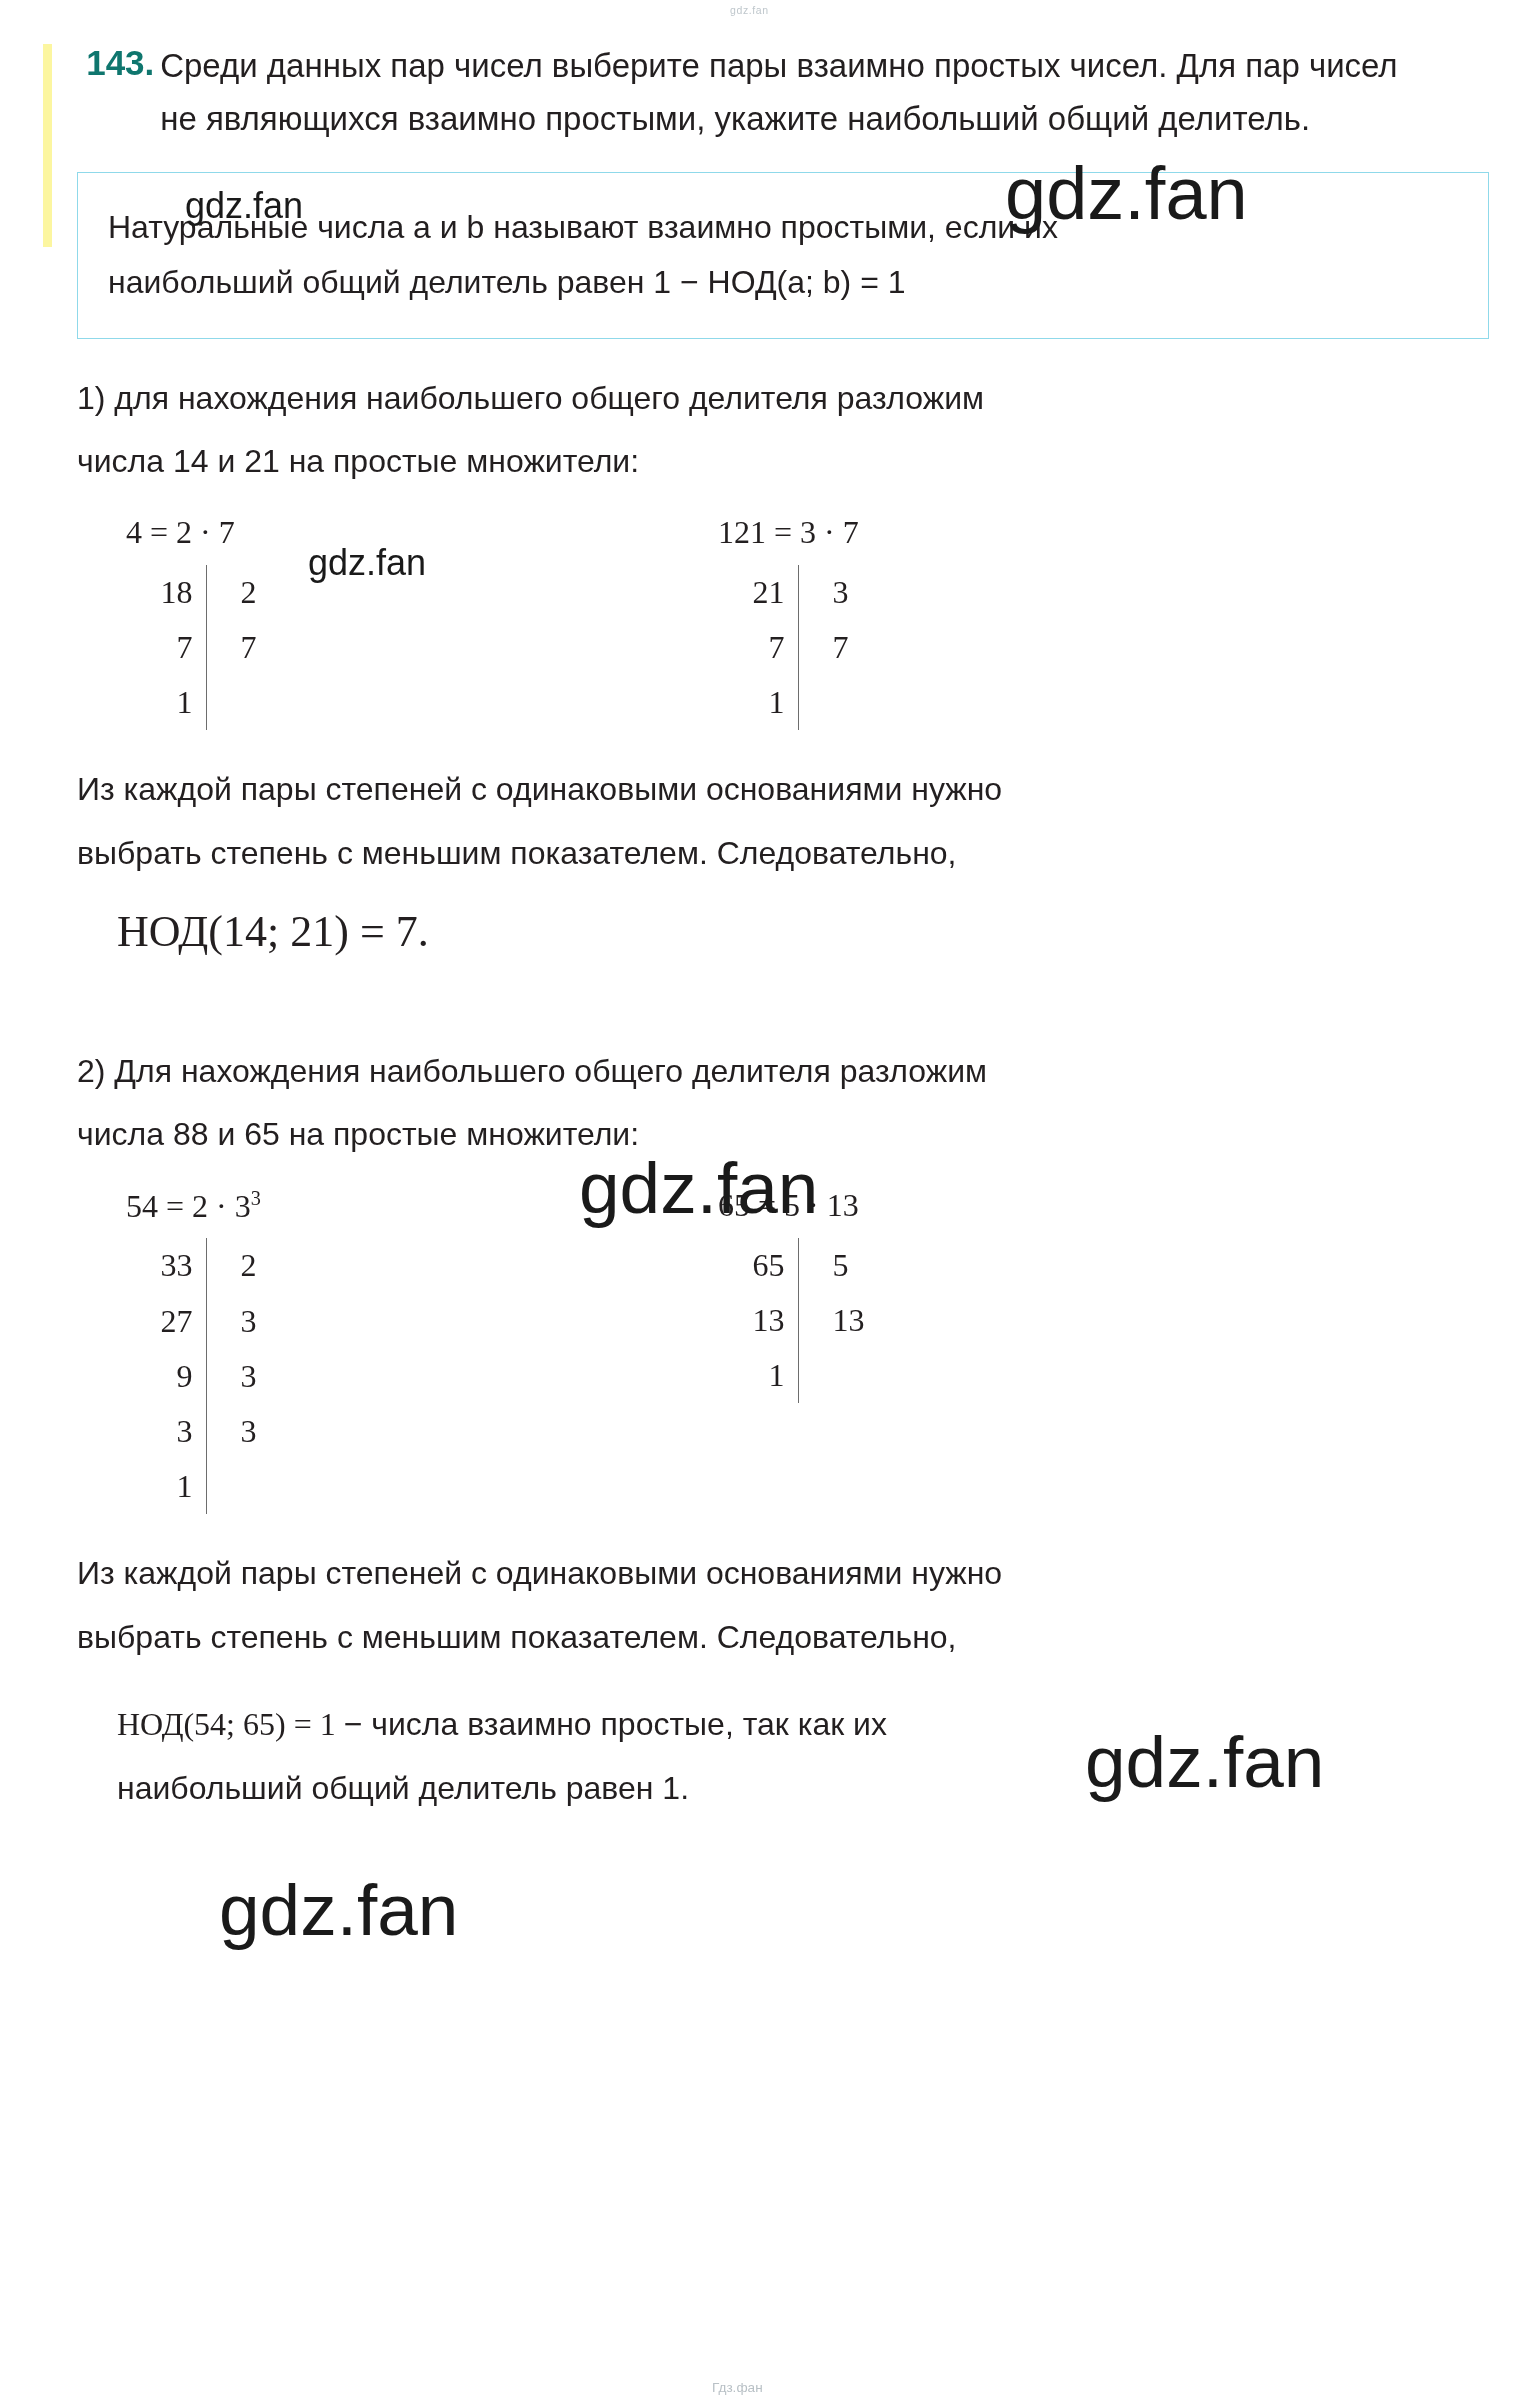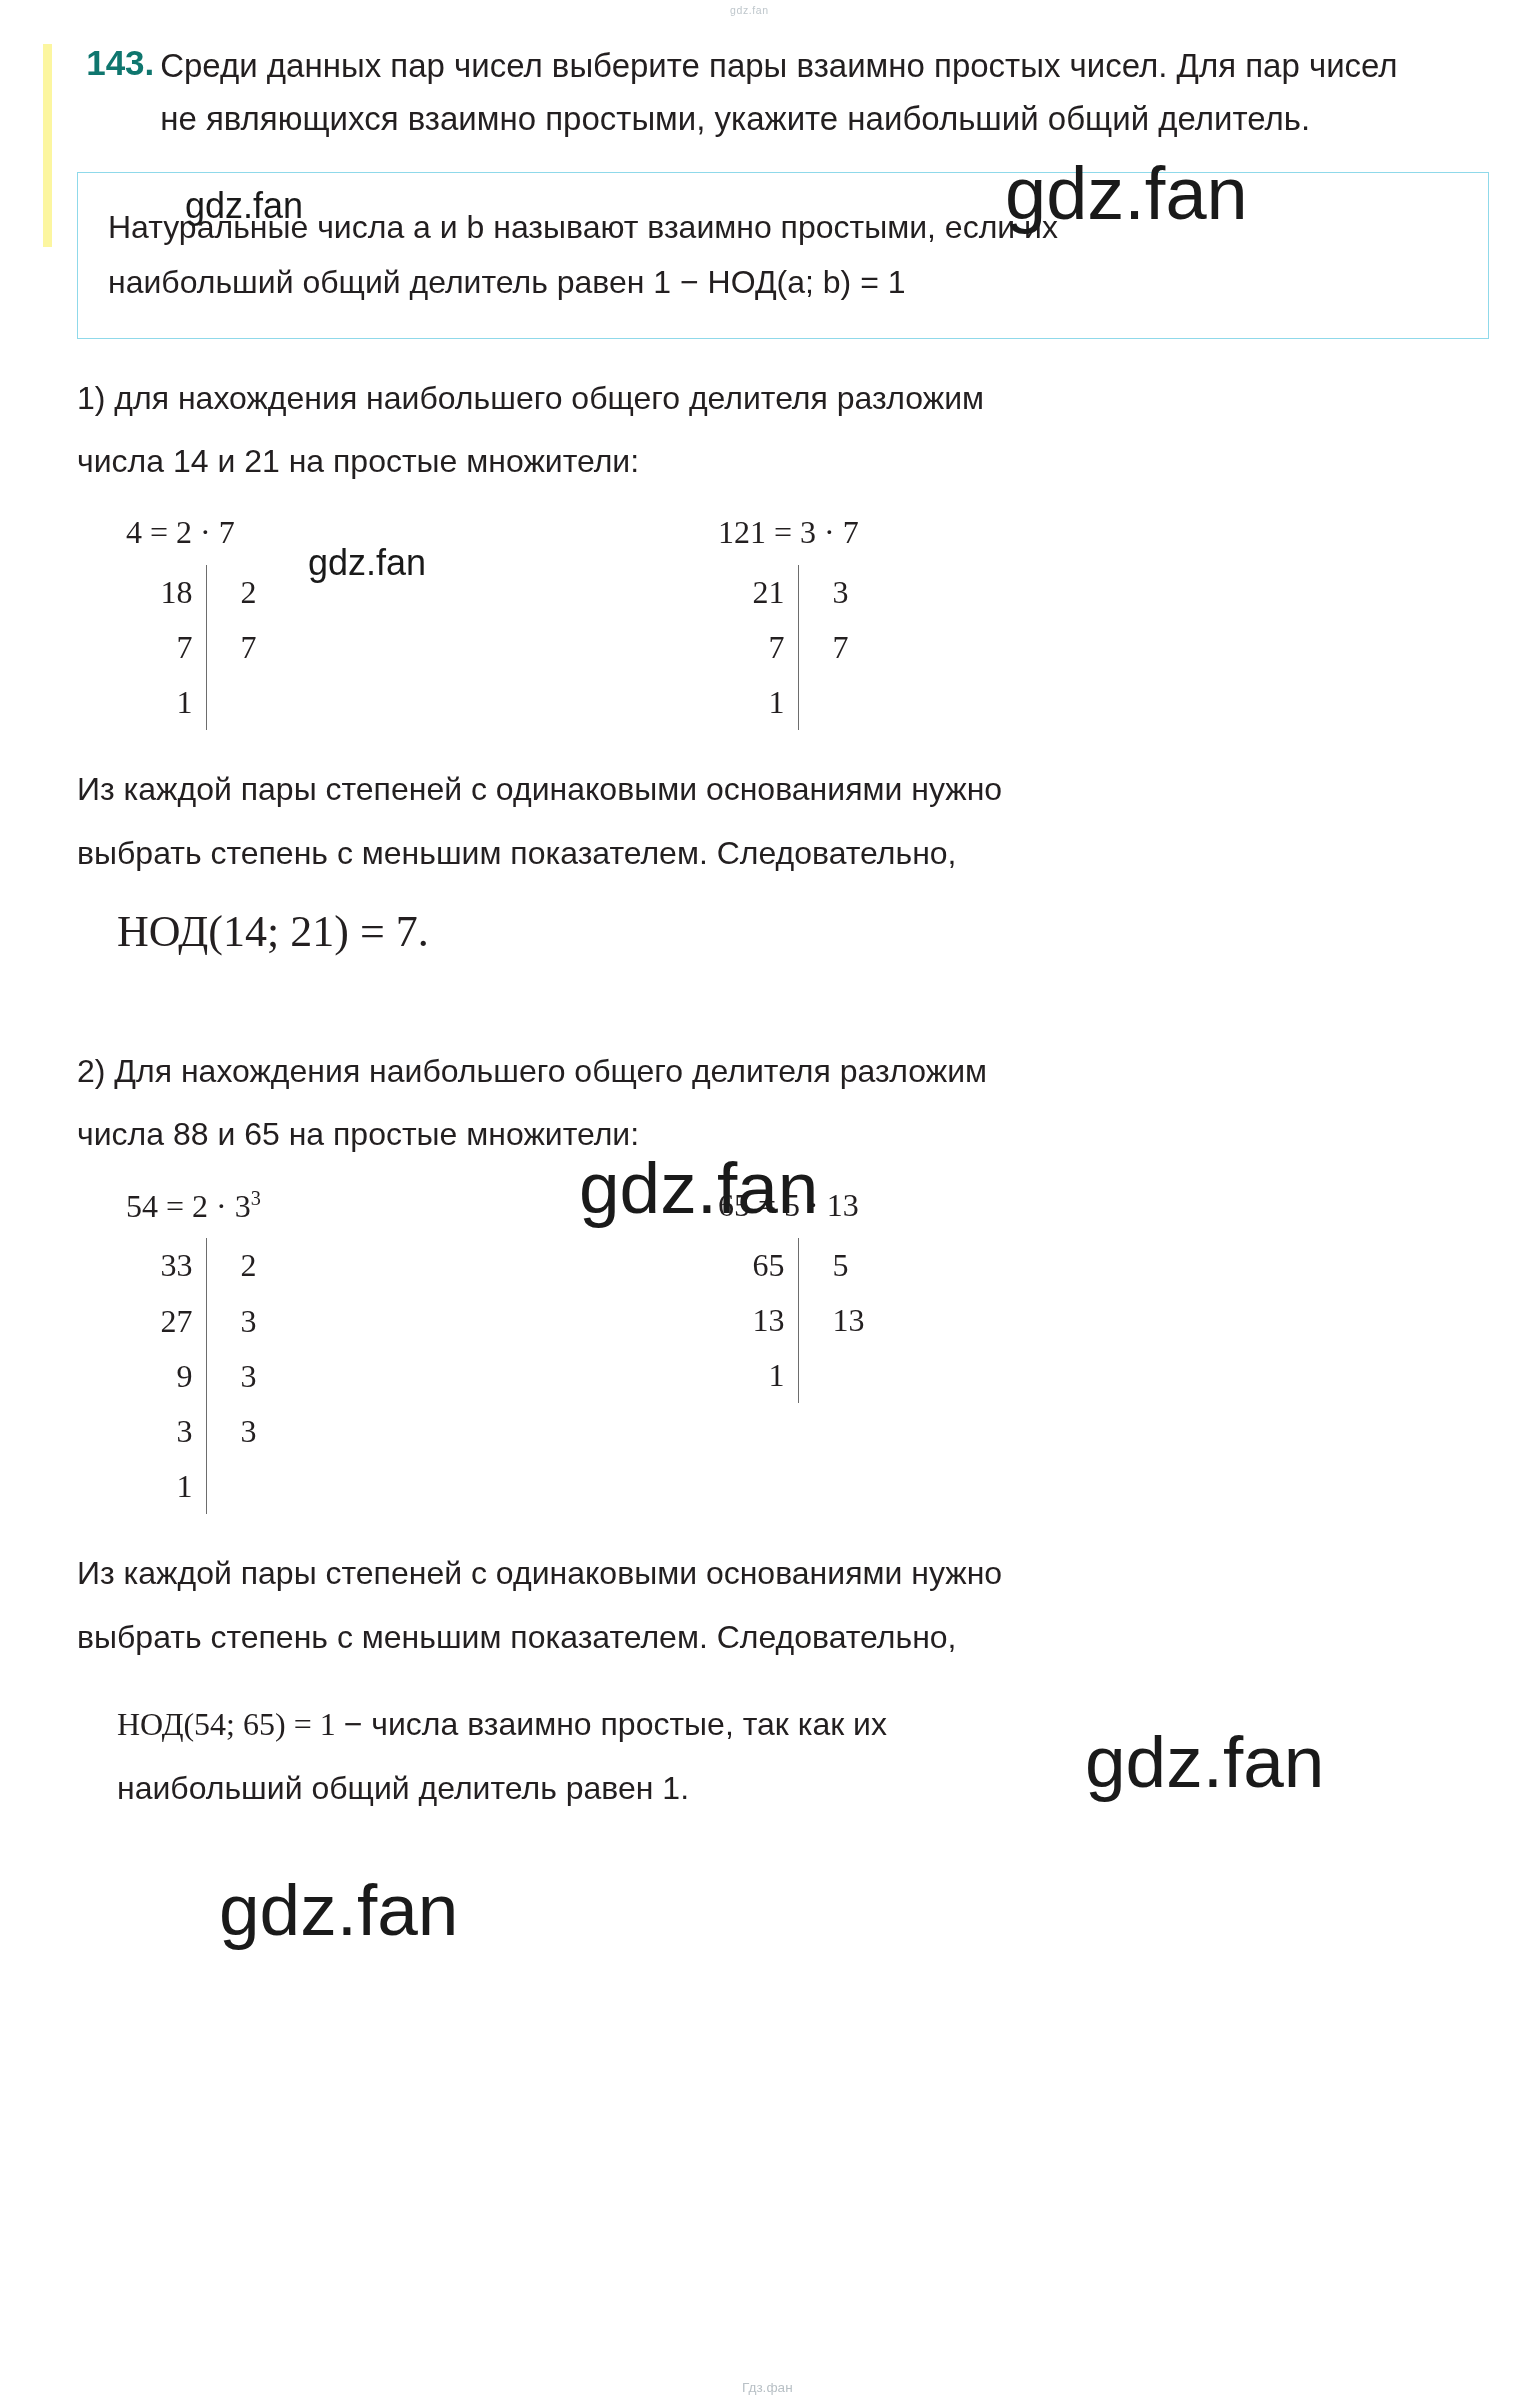--- a/index.html
+++ b/index.html
@@ -27,21 +27,21 @@
     position: absolute;
     top: 3.7px;
     left: 730px;
     font-size: 10.5px;
     color: #bfc7cc;
     letter-spacing: 0.6px;
   }
   .bottom-mark {
     position: absolute;
     bottom: 6.2px;
-    left: 742px;
+    left: 712px;
     font-size: 13.6px;
     color: #b9c1c6;
   }
 
   
   .task-block {
     position: relative;
     display: flex;
     align-items: flex-start;
     margin-top: 13.6px;

